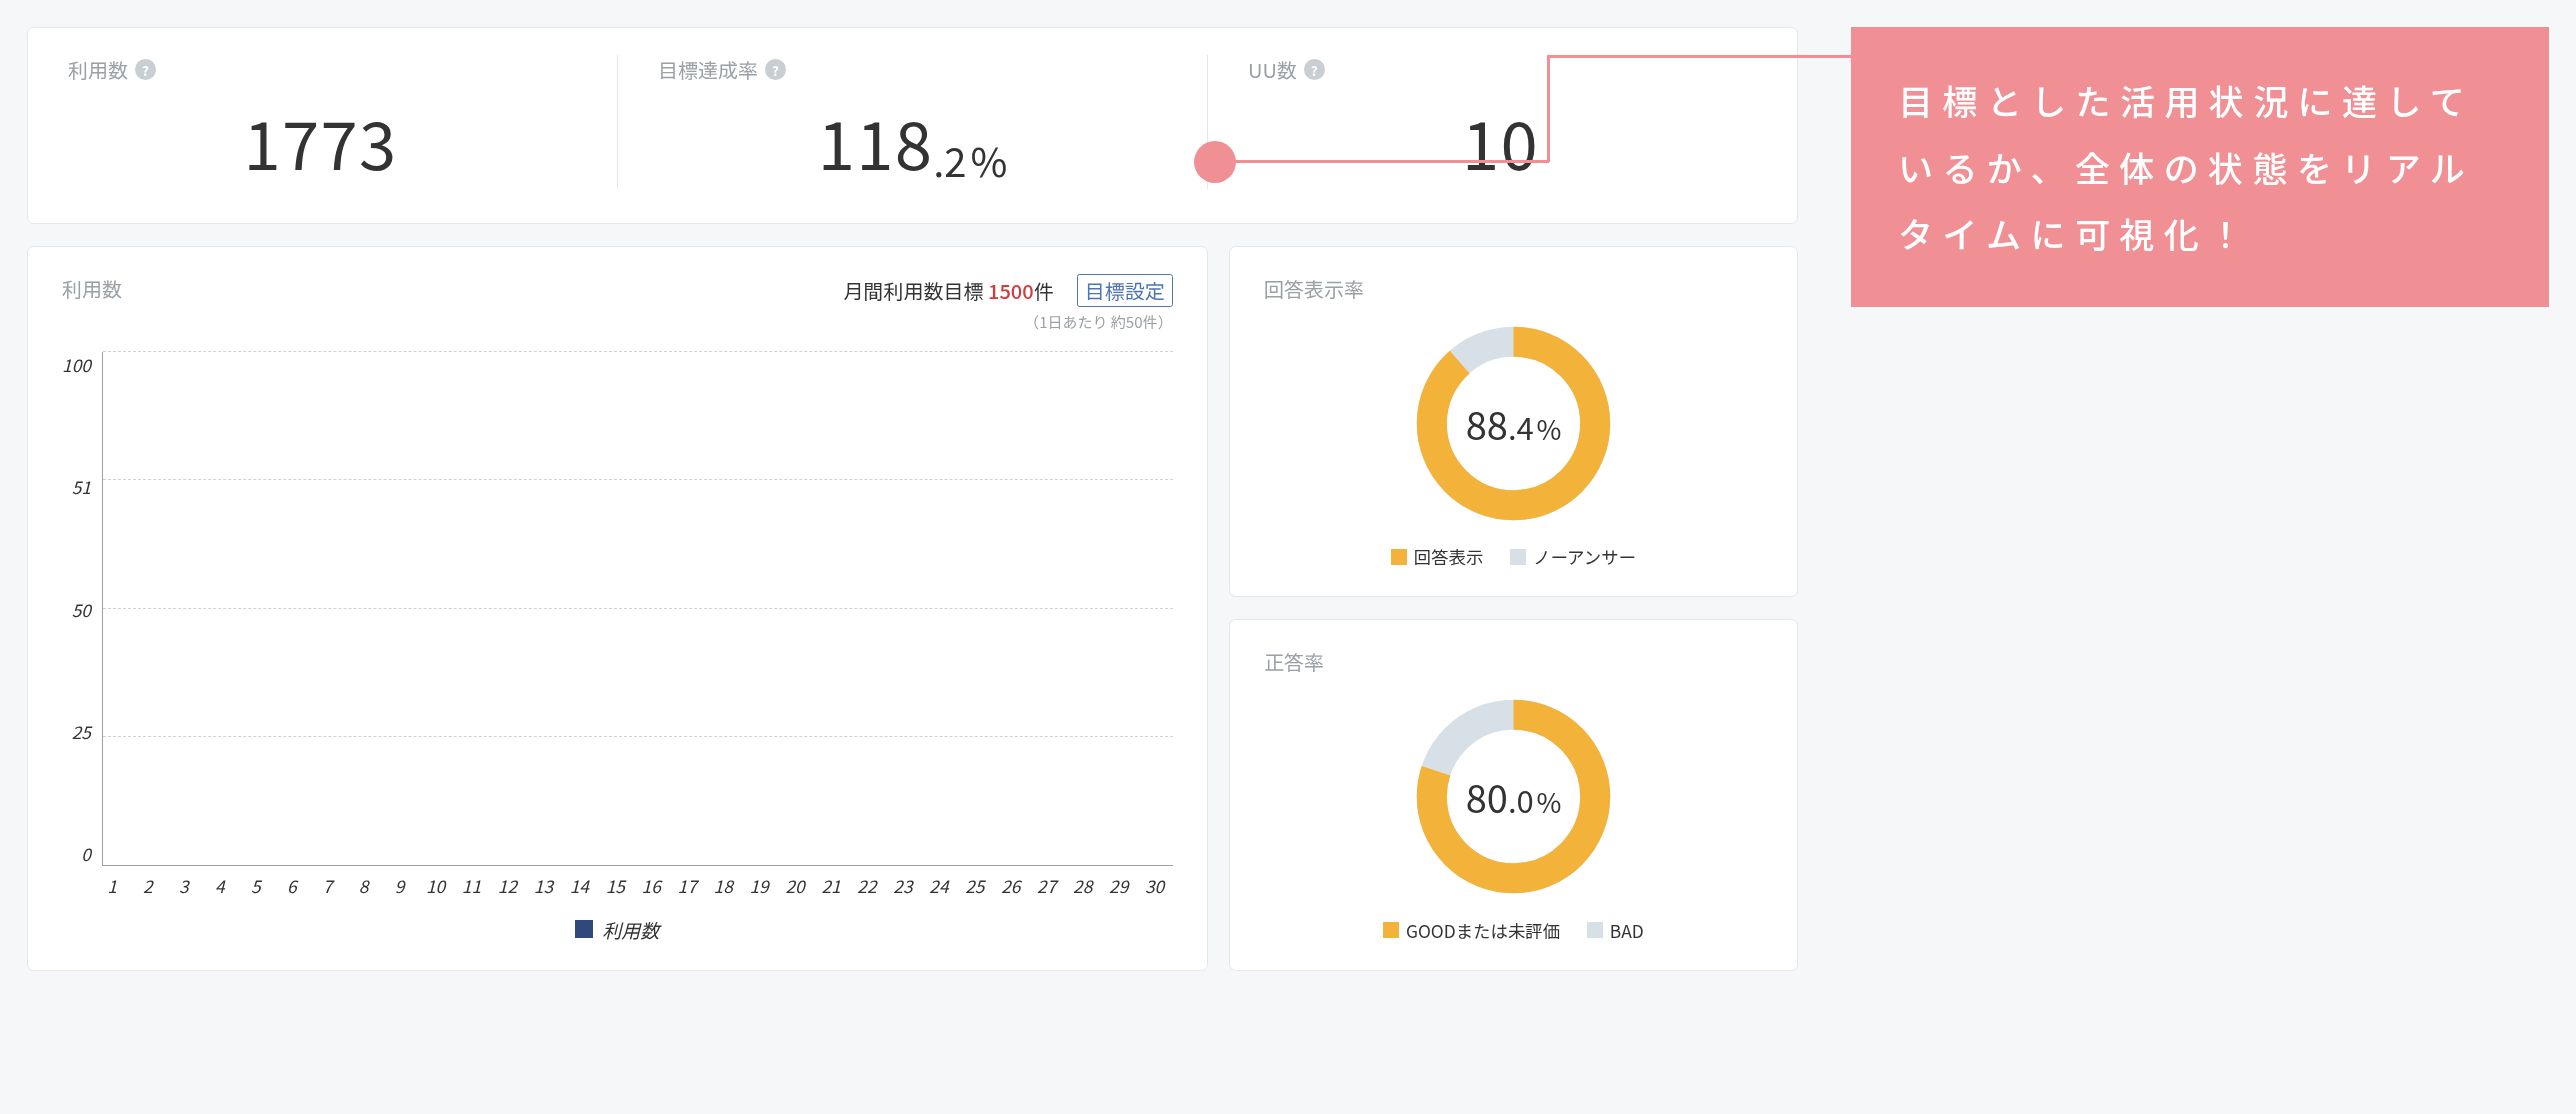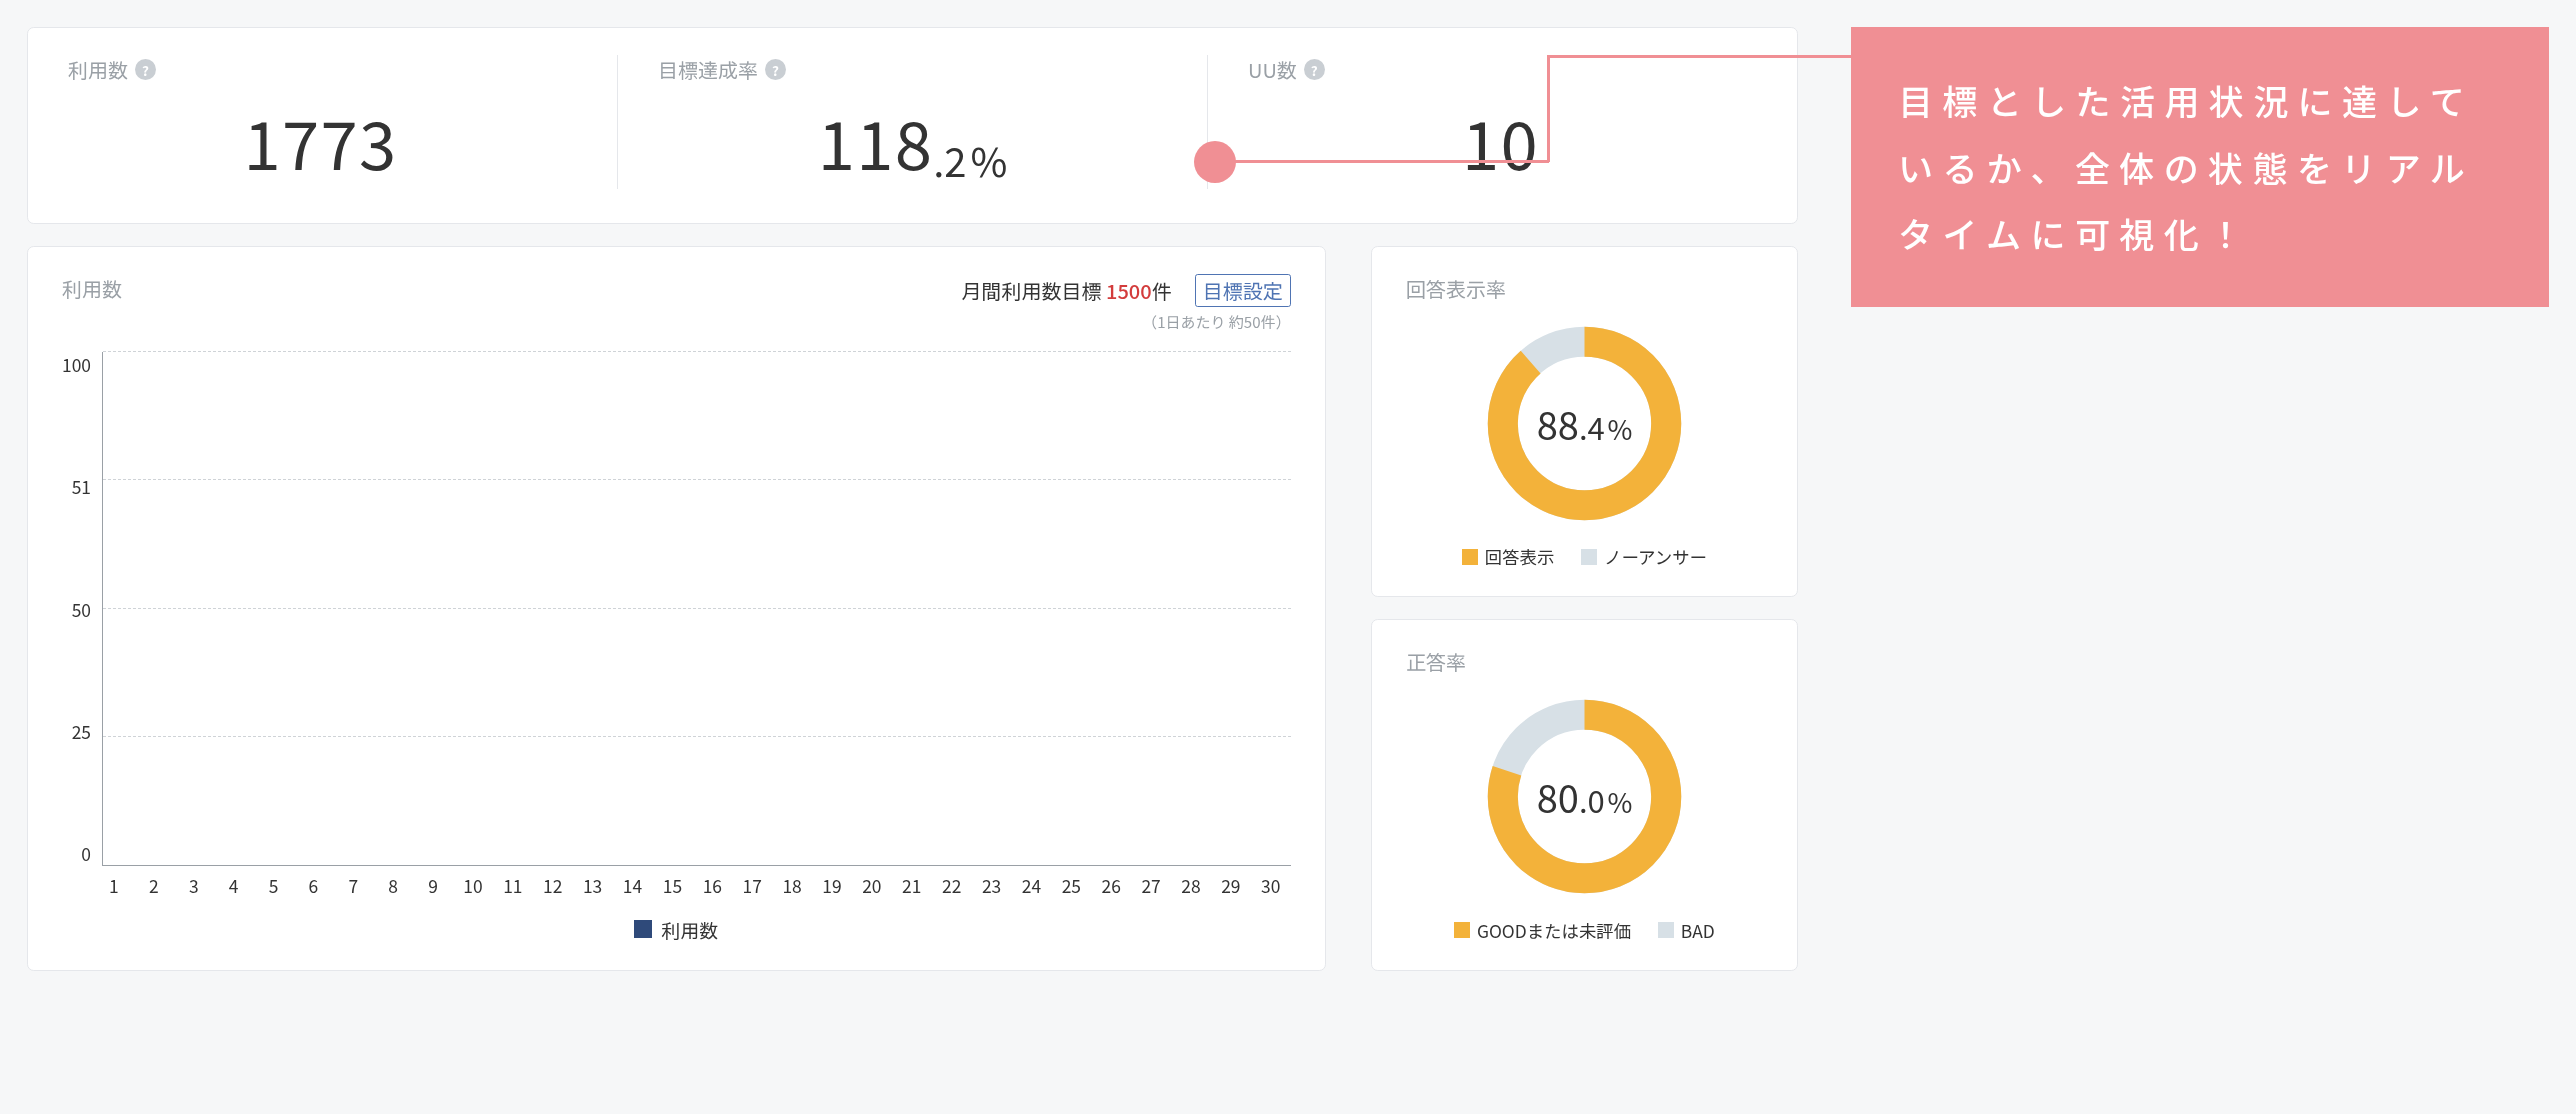--- a/index.html
+++ b/index.html
@@ -99,21 +99,21 @@
     gap: 21.5px;
     align-items: stretch;
   }
   .card {
     background: #fff;
     border: 0.7px solid var(--c-border);
     border-radius: 6.7px;
     padding: 27px 34px;
   }
   .bar-card { flex: 1 1 auto; display: flex; flex-direction: column; }
-  .donut-col { width: 427px; display: flex; flex-direction: column; gap: 21.5px; margin-left: 24px; }
+  .donut-col { width: 569px; display: flex; flex-direction: column; gap: 21.5px; }
   .donut-card { flex: 1; display: flex; flex-direction: column; }
   
   .bar-header {
     display: flex;
     justify-content: space-between;
     align-items: flex-start;
     color: var(--c-muted);
     font-size: 20px;
   }
   .bar-target {
@@ -136,20 +136,21 @@
     color: var(--c-muted);
     font-size: 15px;
     margin-top: 4px;
   }
   
   .bar-chart {
     margin-top: 20px;
     flex: 1;
     display: flex;
     flex-direction: column;
+    font-style: italic;
   }
   .bar-plot {
     flex: 1;
     display: flex;
   }
   .y-axis {
     display: flex;
     flex-direction: column;
     justify-content: space-between;
     align-items: flex-end;

